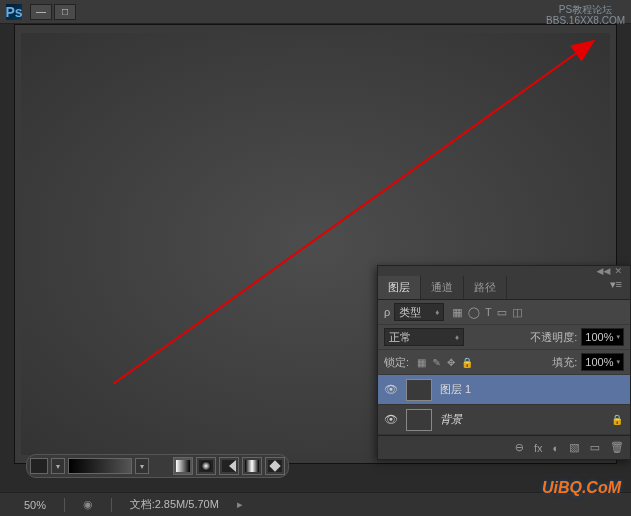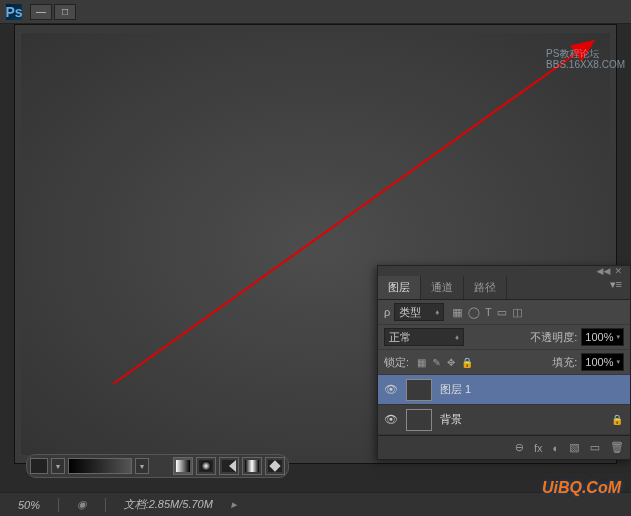--- a/index.html
+++ b/index.html
@@ -16,21 +16,21 @@
 
 .grad-toolbar { position: absolute; bottom: 38px; left: 26px; height: 24px; display: flex; align-items: center; gap: 3px; background: #3a3a3a; padding: 3px; border-radius: 10px; border: 1px solid #555; }
 .grad-toolbar .swatch { width: 18px; height: 16px; background: #222; border: 1px solid #666; }
 .grad-toolbar .dropdown { width: 14px; height: 16px; background: #333; border: 1px solid #666; color: #aaa; font-size: 8px; display: flex; align-items: center; justify-content: center; }
 .grad-toolbar .grad-preview { width: 64px; height: 16px; background: linear-gradient(to right, #000, #555); border: 1px solid #666; }
 .grad-toolbar .gap { width: 18px; }
 .grad-toolbar .icon-btn { width: 20px; height: 18px; background: #3a3a3a; border: 1px solid #666; display: flex; align-items: center; justify-content: center; }
 .grad-toolbar .icon-btn.active { background: #555; }
 .grad-toolbar svg { display: block; }
 
-.status-bar { position: absolute; bottom: 0; left: 0; right: 0; height: 24px; background: #323232; display: flex; align-items: center; padding: 0 18px; color: #bbb; font-size: 11px; gap: 18px; border-top: 1px solid #222; font-style: italic; }
+.status-bar { position: absolute; bottom: 0; left: 0; right: 0; height: 24px; background: #323232; display: flex; align-items: center; padding: 0 24px; color: #bbb; font-size: 11px; gap: 18px; border-top: 1px solid #222; }
 .status-bar .sep { width: 1px; height: 14px; background: #555; }
 
 .layers-panel { position: absolute; top: 265px; right: 0; width: 254px; background: #454545; border: 1px solid #222; box-shadow: -2px 2px 8px rgba(0,0,0,.5); }
 .panel-handle { height: 10px; background: #3a3a3a; display: flex; justify-content: flex-end; align-items: center; padding-right: 8px; gap: 4px; }
 .panel-handle .hicon { color: #888; font-size: 9px; }
 .panel-tabs { display: flex; background: #3a3a3a; border-bottom: 1px solid #222; }
 .panel-tab { padding: 4px 10px; color: #999; font-size: 11px; border-right: 1px solid #2a2a2a; cursor: pointer; }
 .panel-tab.active { background: #454545; color: #ddd; }
 .panel-menu { margin-left: auto; padding: 2px 8px; color: #999; font-size: 11px; }
 
@@ -46,28 +46,28 @@
 .lock-icons { display: flex; gap: 6px; margin-left: 4px; }
 .lock-icons .li { color: #999; font-size: 10px; }
 
 .layer-list { background: #3e3e3e; }
 .layer-item { display: flex; align-items: center; height: 30px; border-bottom: 1px solid #333; padding: 0 6px; gap: 8px; }
 .layer-item.selected { background: #5b73a0; }
 .layer-item .eye { color: #ccc; font-size: 11px; width: 14px; text-align: center; }
 .layer-item .thumb { width: 26px; height: 22px; background: #3a3a3a; border: 1px solid #888; }
 .layer-item .name { color: #ddd; font-size: 11px; flex: 1; }
 .layer-item .lock { color: #bbb; font-size: 10px; }
-.layer-item.bg .name { }
+.layer-item.bg .name { font-style: italic; }
 
 .panel-bottom { display: flex; justify-content: flex-end; align-items: center; height: 24px; background: #3a3a3a; padding: 0 6px; gap: 10px; border-top: 1px solid #222; }
 .panel-bottom .pb { color: #999; font-size: 11px; }
 
 .arrow-svg { position: absolute; top: 24px; left: 0; width: 631px; height: 440px; pointer-events: none; }
 
-.wm-top { position: absolute; top: 4px; right: 6px; color: rgba(180,200,220,.6); font-size: 10px; text-align: left; line-height: 11px; margin-top: 44px; }
+.wm-top { position: absolute; top: 4px; right: 6px; color: rgba(180,200,220,.6); font-size: 10px; text-align: center; line-height: 11px; }
 .wm-bottom { position: absolute; bottom: 19px; right: 10px; color: #f97316; font-size: 16px; font-weight: bold; font-style: italic; text-shadow: 0 0 4px rgba(0,100,200,.6); }
 </style>
 </head>
 <body>
 
 <div class="titlebar">
   <div class="app-logo">Ps</div>
   <div class="win-controls">
     <div class="win-btn">—</div>
     <div class="win-btn">□</div>

